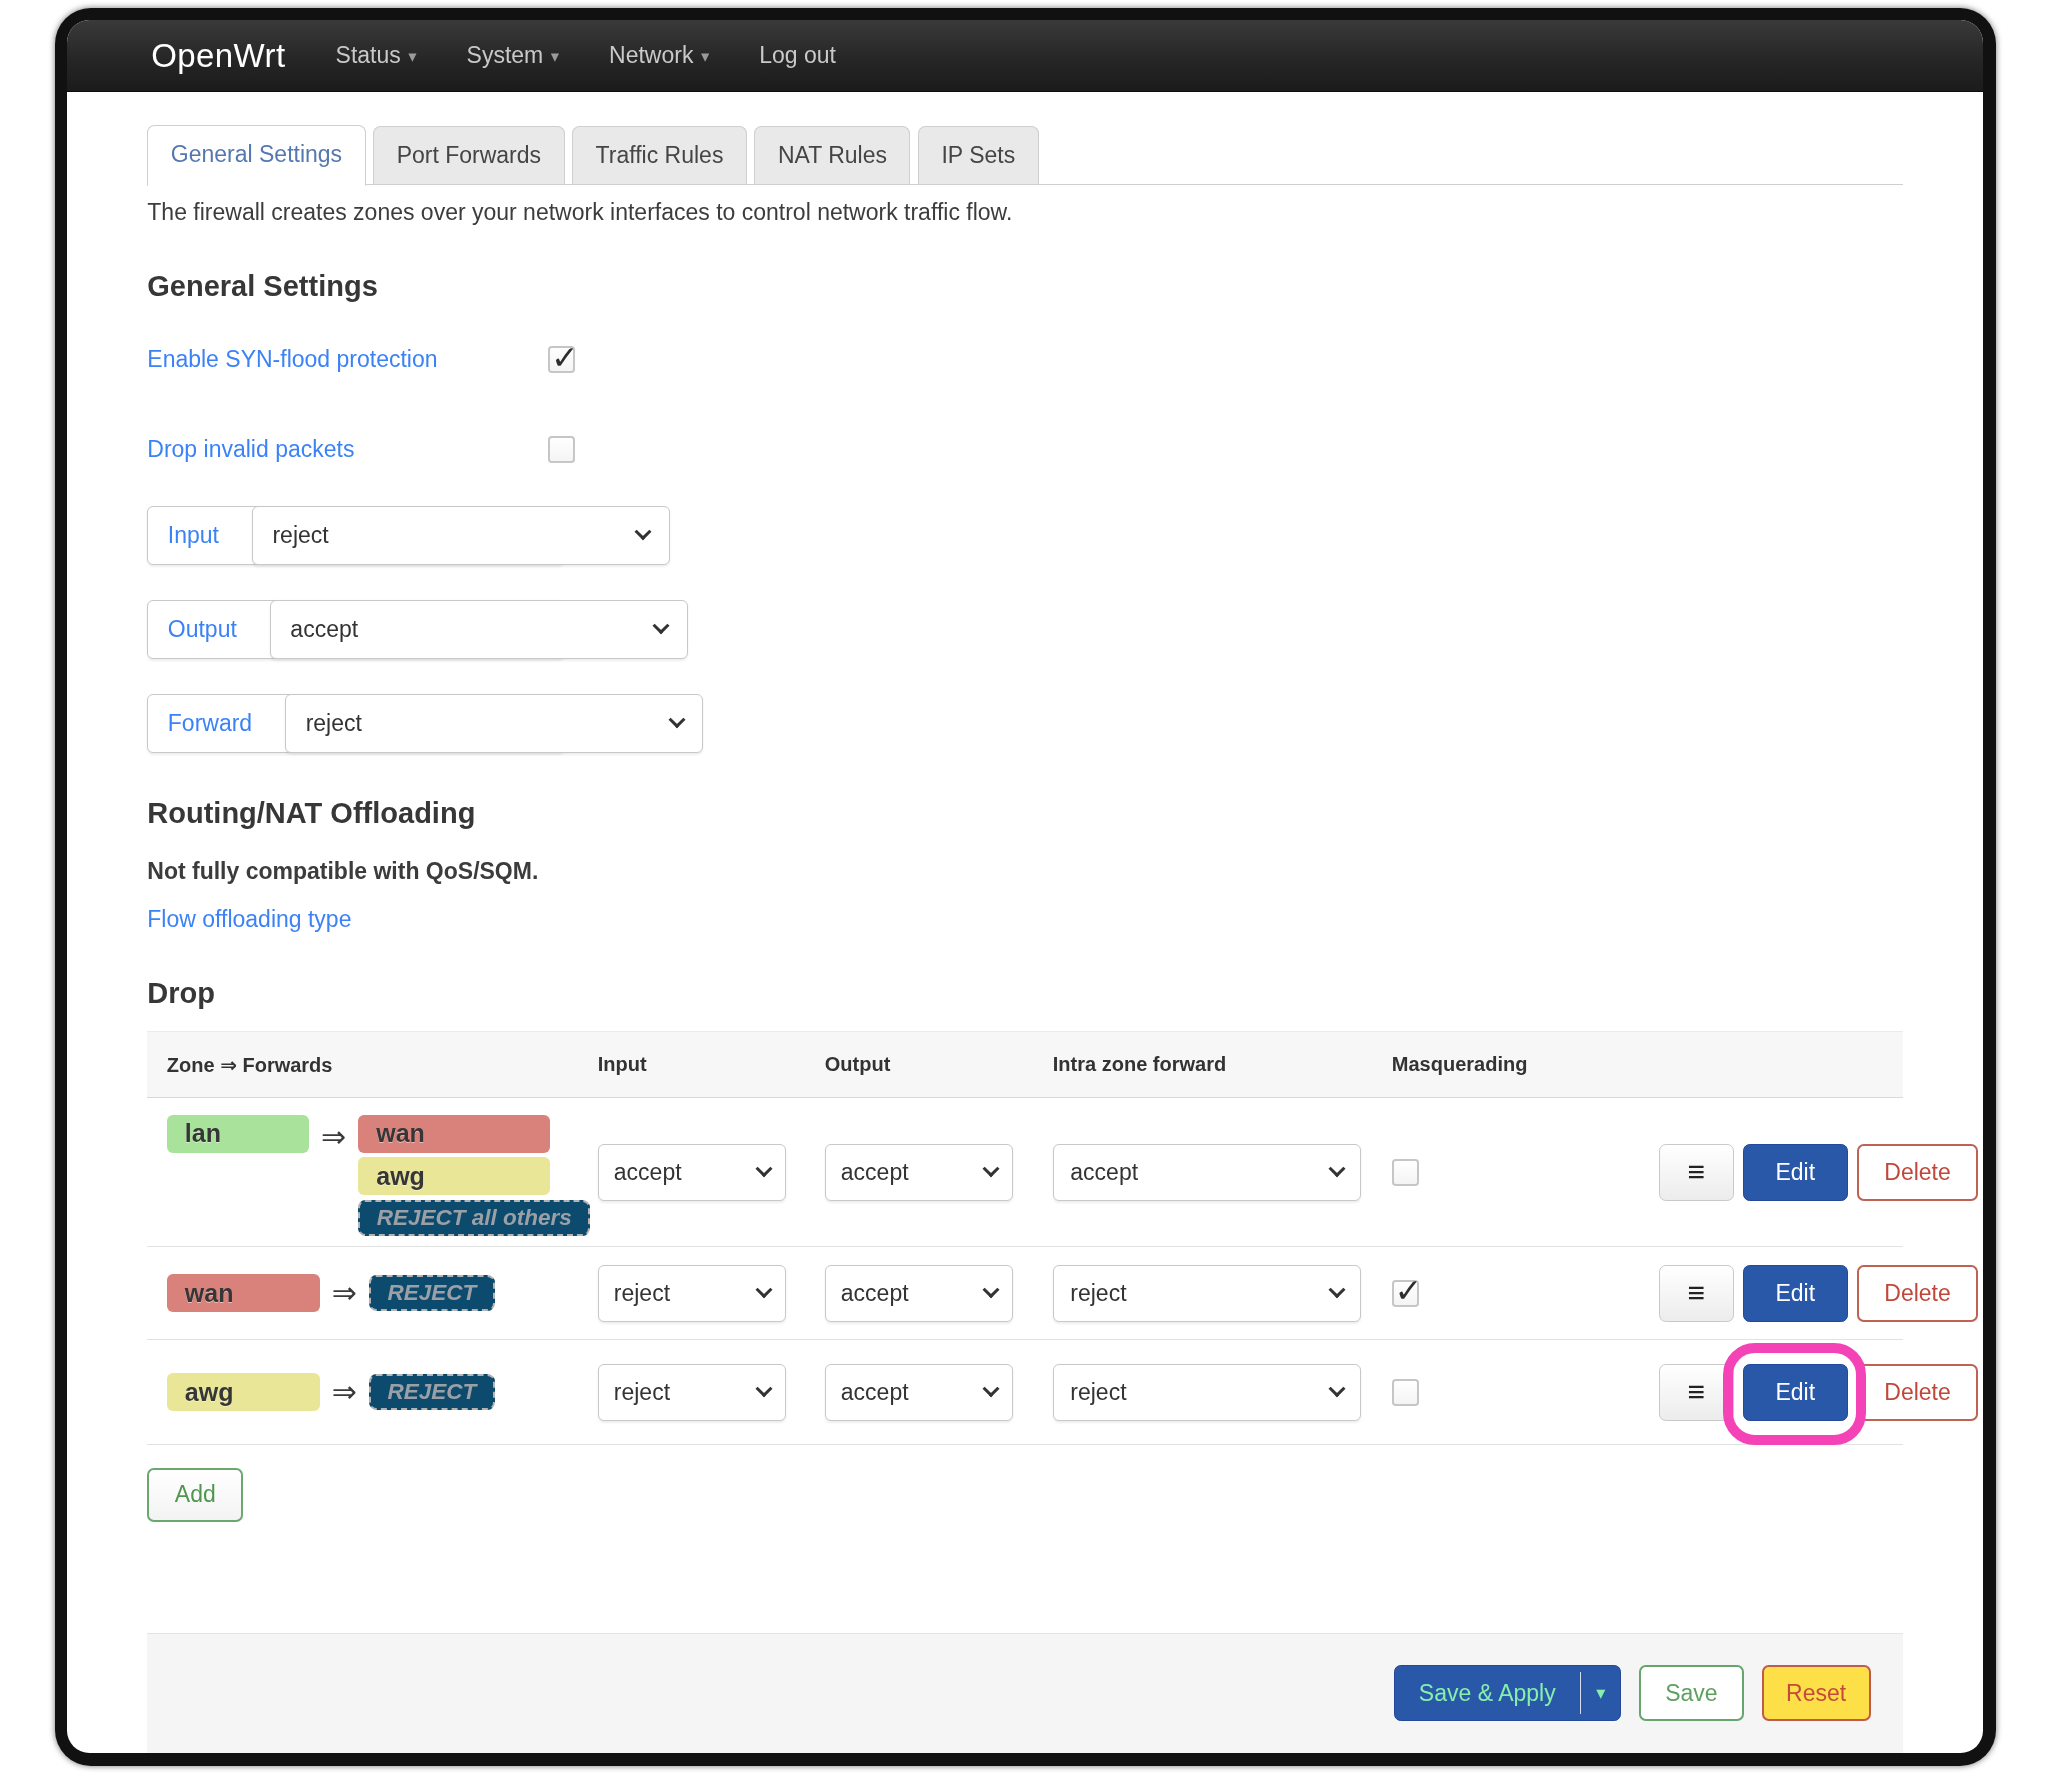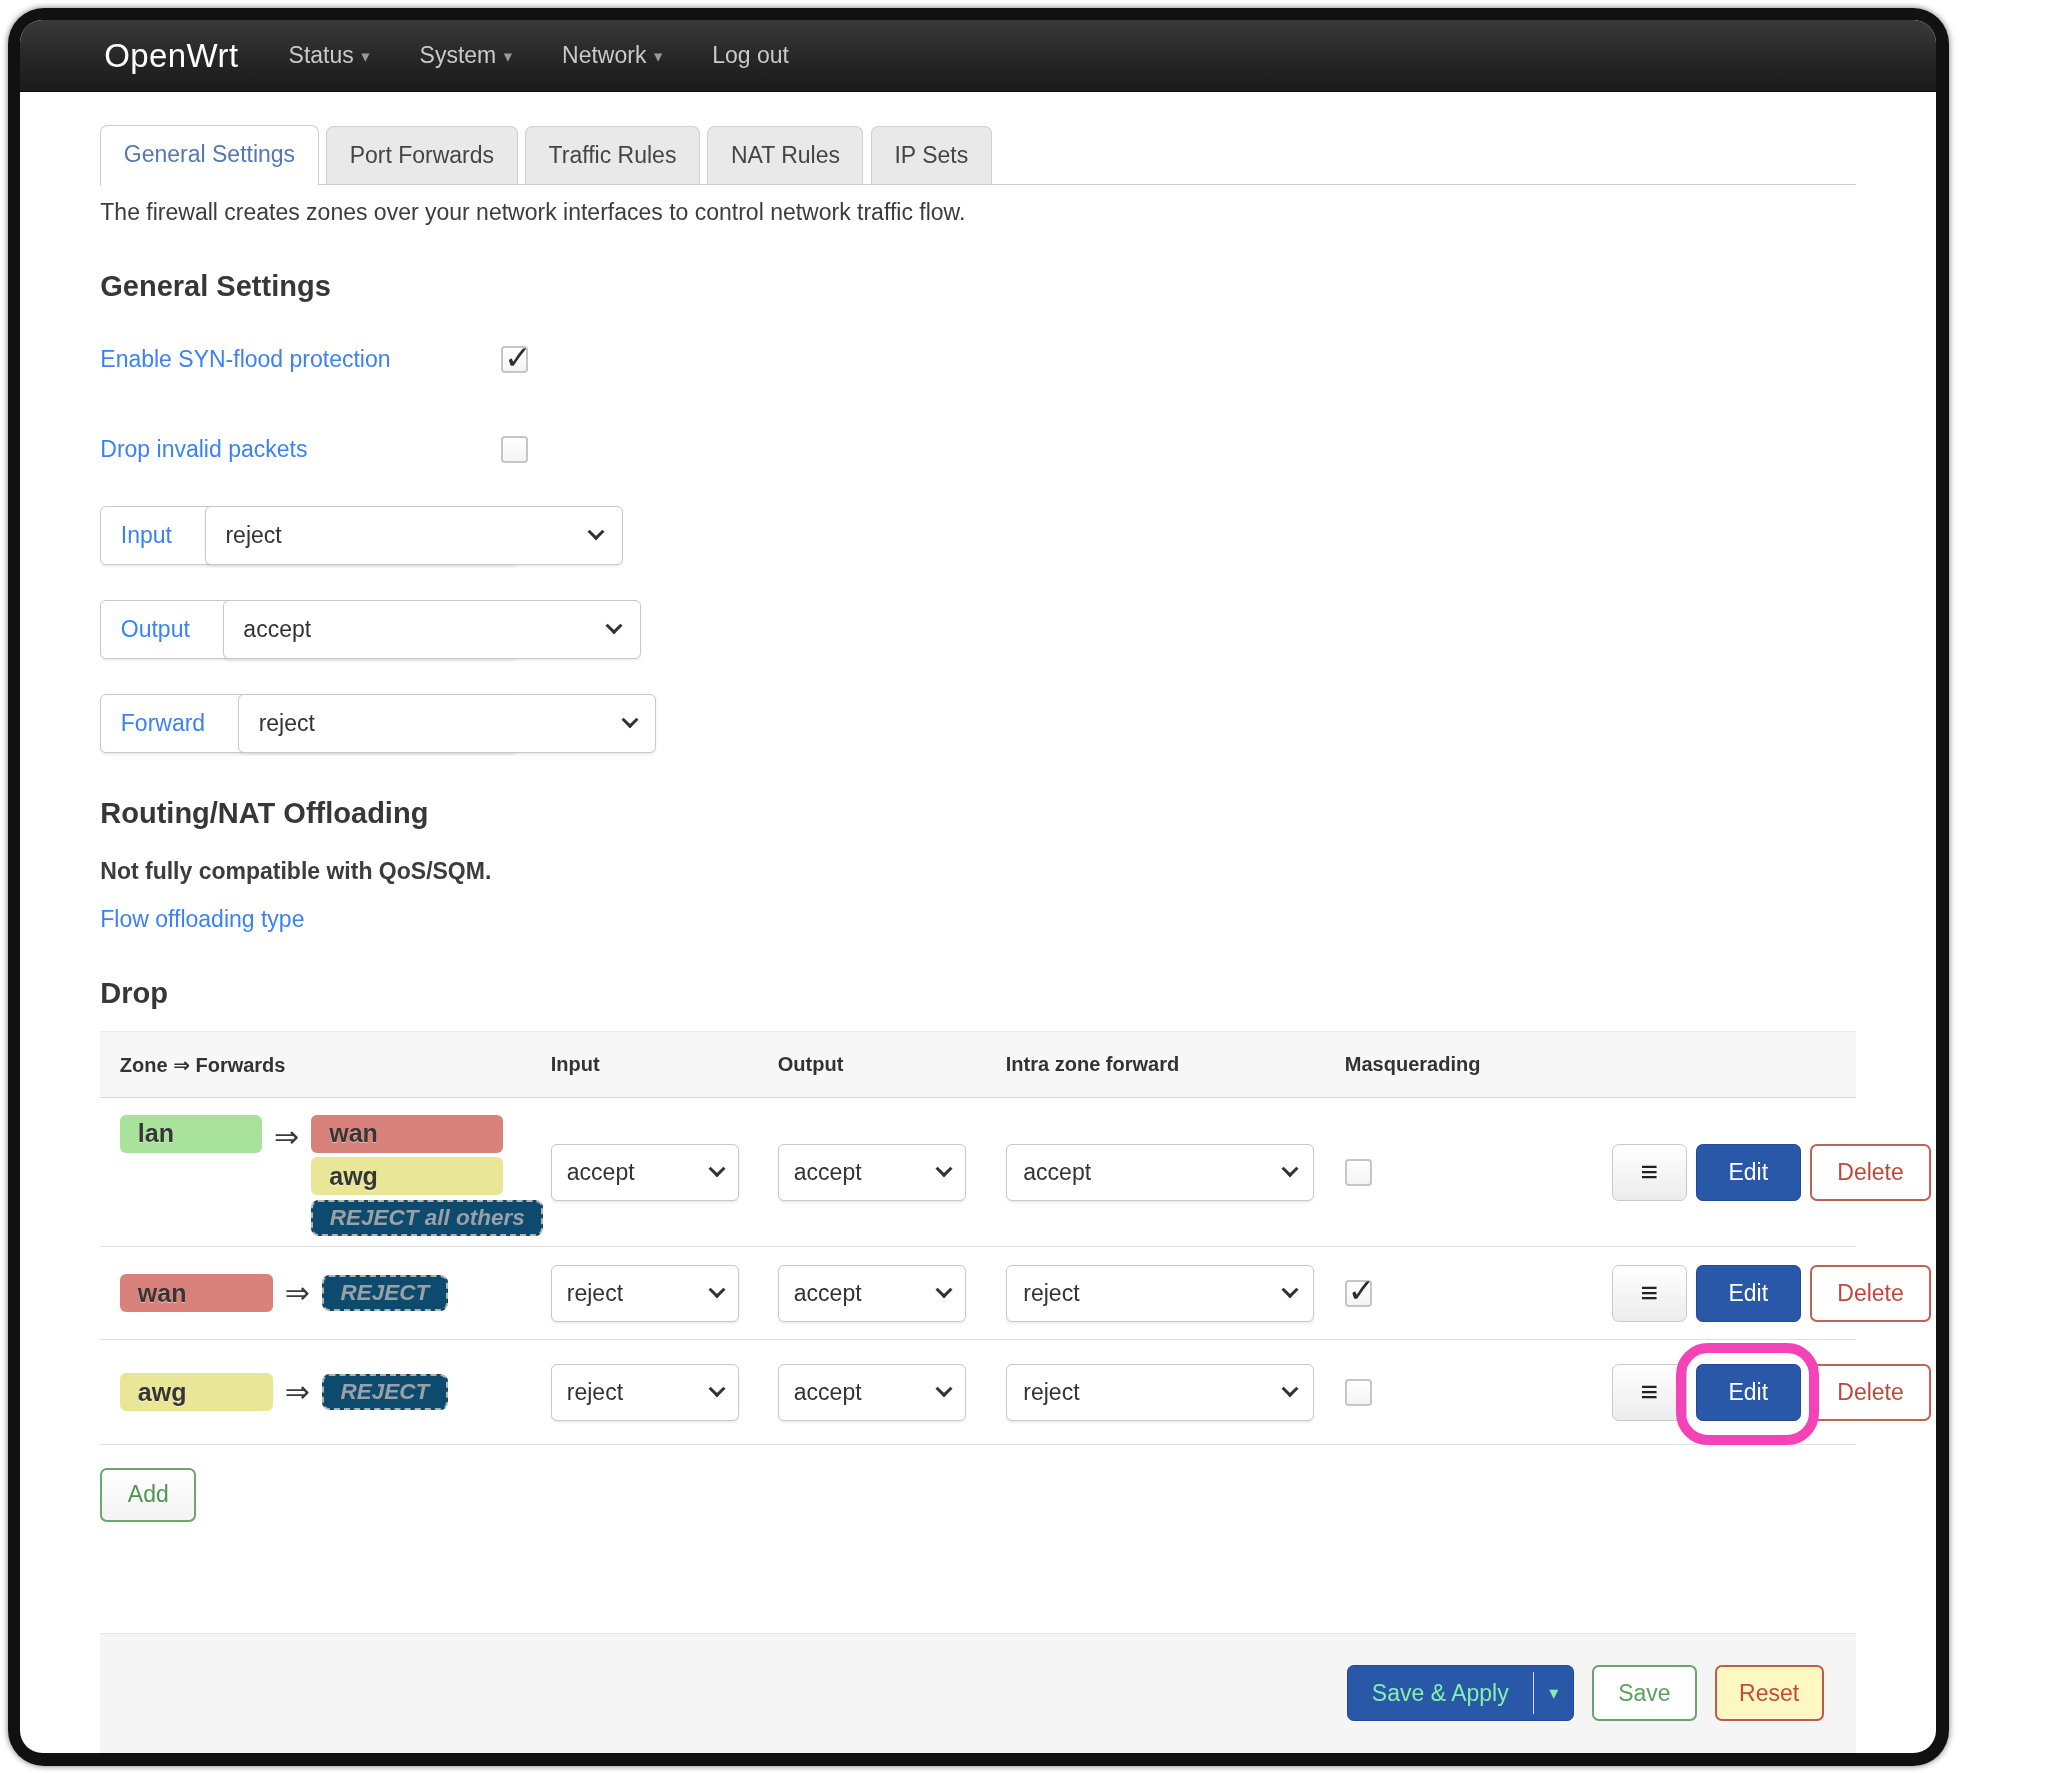--- a/index.html
+++ b/index.html
@@ -1,19 +1,19 @@
 <!DOCTYPE html>
 <html style="font-size:12px"><head>
 <meta charset="utf-8">
 <style>
   * { margin:0; padding:0; box-sizing:border-box; }
   html,body { background:#ffffff; }
   body { font-family:"Liberation Sans","DejaVu Sans",sans-serif; color:#3a3a3a; }
 
-  .canvas { position:relative; width:1956px; height:1773px; background:#fff; }
+  .canvas { position:relative; width:1956px; height:1773px; background:#fff;margin-left:47px; }
   .frame { position:absolute; inset:7.5px; background:#111111; border-radius:36px; padding:12.8px;
            box-shadow:0 0 6px rgba(0,0,0,.55); }
   .page  { background:#ffffff; border-radius:22.5px; overflow:hidden; height:100%;
            display:flex; flex-direction:column; }
 
   
   .navbar { height:72px; flex:0 0 auto; display:flex; align-items:center;
             padding:0 45px 0 84px;
             background:linear-gradient(#3a3a3a 0%, #262626 55%, #1b1b1b 100%);
             border-bottom:1.5px solid #0c0c0c; }
@@ -105,21 +105,21 @@
   .footer { flex:0 0 auto; margin:16.5px 80px 0 80px; height:120px; background:#f5f5f5;
             border-top:1.5px solid #e4e4e4; display:flex; align-items:center; justify-content:flex-end;
             padding-right:32px; gap:18px; }
   .btn-saveapply { height:56px; background:#2a58a9; border:1.5px solid #24489a; border-radius:6.8px;
                    color:#86efac; display:flex; align-items:center; cursor:pointer; }
   .btn-saveapply .main { padding:0 24px; font-size:23px; }
   .btn-saveapply .divider { width:1.5px; height:42px; background:rgba(255,255,255,.8); }
   .btn-saveapply .caret-seg { width:39px; display:flex; align-items:center; justify-content:center; font-size:18px; }
   .btn-save  { height:56px; padding:0 24px; background:#ffffff; color:#5da05f; border:2.3px solid #66a56b;
                border-radius:6.8px; display:flex; align-items:center; font-size:23px; cursor:pointer; }
-  .btn-reset { height:56px; padding:0 22.5px; background:#fef9c3; color:#c54a3c; border:2.3px solid #bf5b4d;
+  .btn-reset { height:56px; padding:0 22.5px; background:#fde047; color:#c54a3c; border:2.3px solid #bf5b4d;
                border-radius:6.8px; display:flex; align-items:center; font-size:23px; cursor:pointer; }
 </style>
 </head>
 <body>
 
 <div class="canvas">
  <div class="frame">
   <div class="page">
 
     <div class="navbar">

